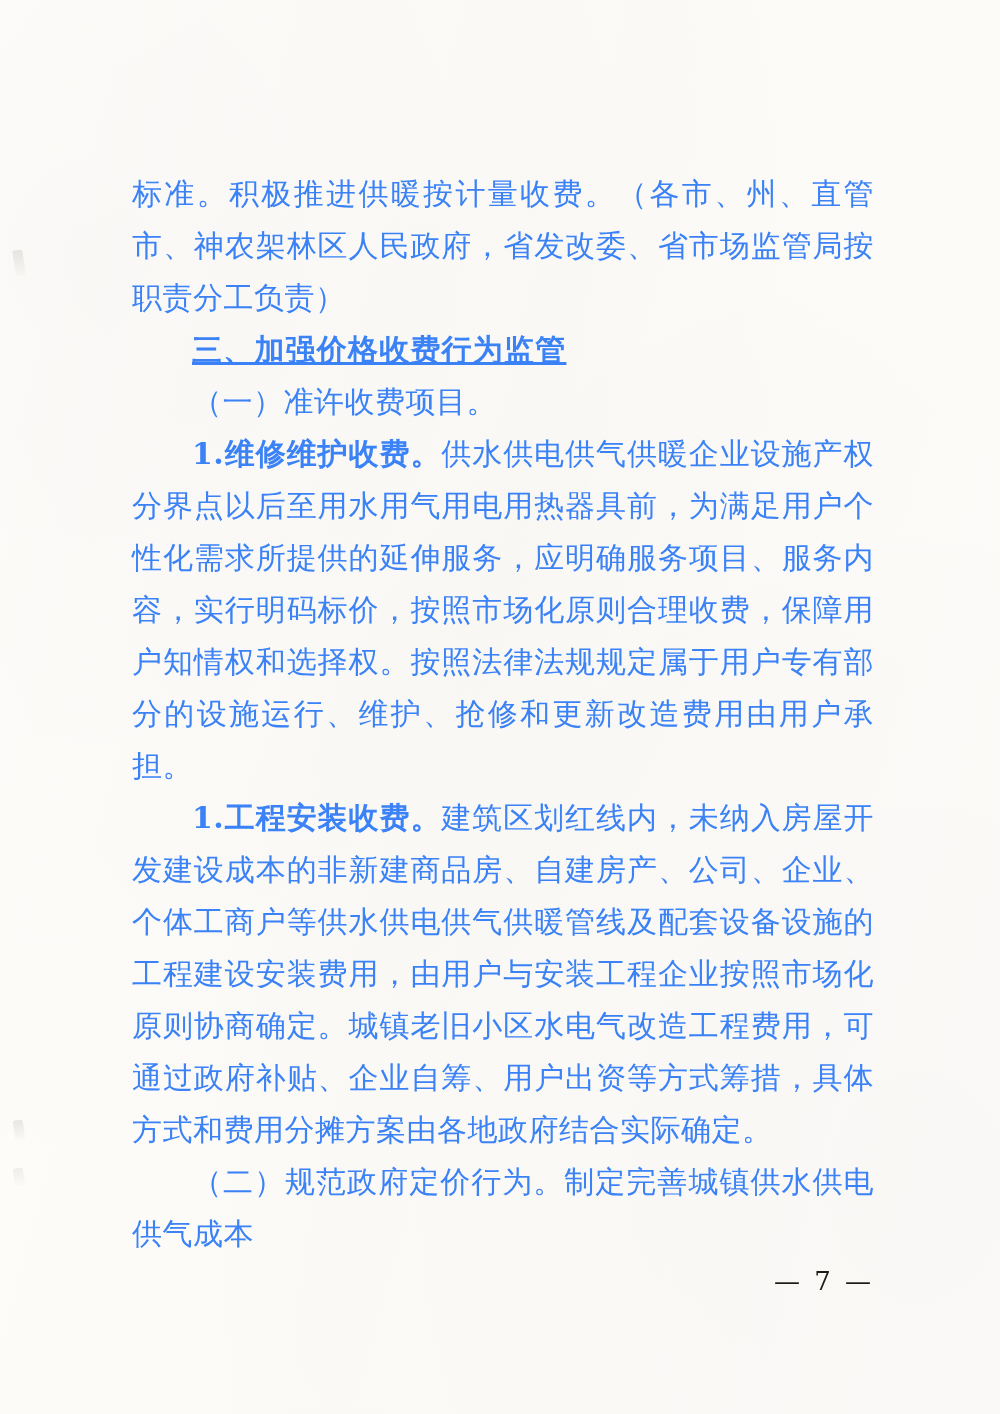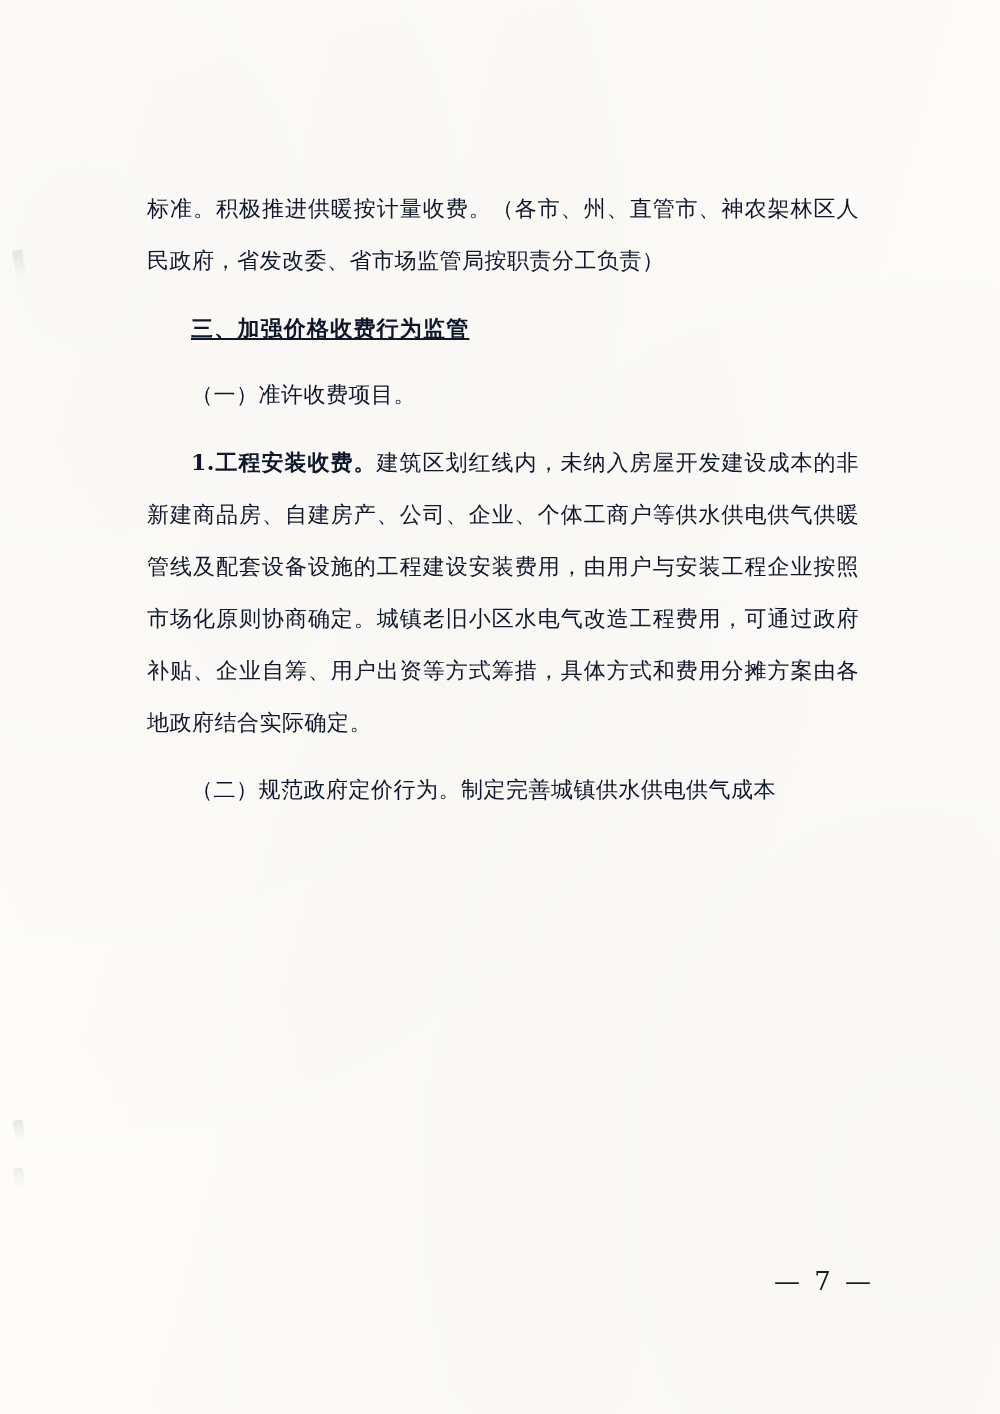--- a/index.html
+++ b/index.html
@@ -27,23 +27,23 @@
       linear-gradient(105deg, #fffefc 0%, #fbfaf7 48%, #fdfcfa 100%);
     pointer-events: none;
   }
   .content {
     position: absolute;
     left: 132px;
     top: 168px;
     width: 742px;
   }
   p {
-    margin: 15px;
-    color: #0f172a;
-    font-size: 22px;
+    margin: 0;
+    color: #3b82f6;
+    font-size: 30px;
     line-height: 52px;
     letter-spacing: 0.5px;
     text-align: justify;
     text-justify: inter-character;
     font-weight: 500;
   }
   p.indent {
     text-indent: 2em;
   }
   p.heading {
@@ -89,20 +89,21 @@
   <div class="edge-mark em3"></div>
 
   <div class="content">
 
     <p>标准。积极推进供暖按计量收费。（各市、州、直管市、神农架林区人民政府，省发改委、省市场监管局按职责分工负责）</p>
 
     <p class="heading">三、加强价格收费行为监管</p>
 
     <p class="indent">（一）准许收费项目。</p>
 
+    <p class="indent"><span class="b">1.维修维护收费。</span><span>供水供电供气供暖企业设施产权分界点以后至用水用气用电用热器具前，为满足用户个性化需求所提供的延伸服务，应明确服务项目、服务内容，实行明码标价，按照市场化原则合理收费，保障用户知情权和选择权。按照法律法规规定属于用户专有部分的设施运行、维护、抢修和更新改造费用由用户承担。</span></p>
 
     <p class="indent"><span class="b">1.工程安装收费。</span><span>建筑区划红线内，未纳入房屋开发建设成本的非新建商品房、自建房产、公司、企业、个体工商户等供水供电供气供暖管线及配套设备设施的工程建设安装费用，由用户与安装工程企业按照市场化原则协商确定。城镇老旧小区水电气改造工程费用，可通过政府补贴、企业自筹、用户出资等方式筹措，具体方式和费用分摊方案由各地政府结合实际确定。</span></p>
 
 
 
     <p class="indent">（二）规范政府定价行为。制定完善城镇供水供电供气成本</p>
 
   </div>
 
   <div class="page-number">— 7 —</div>

